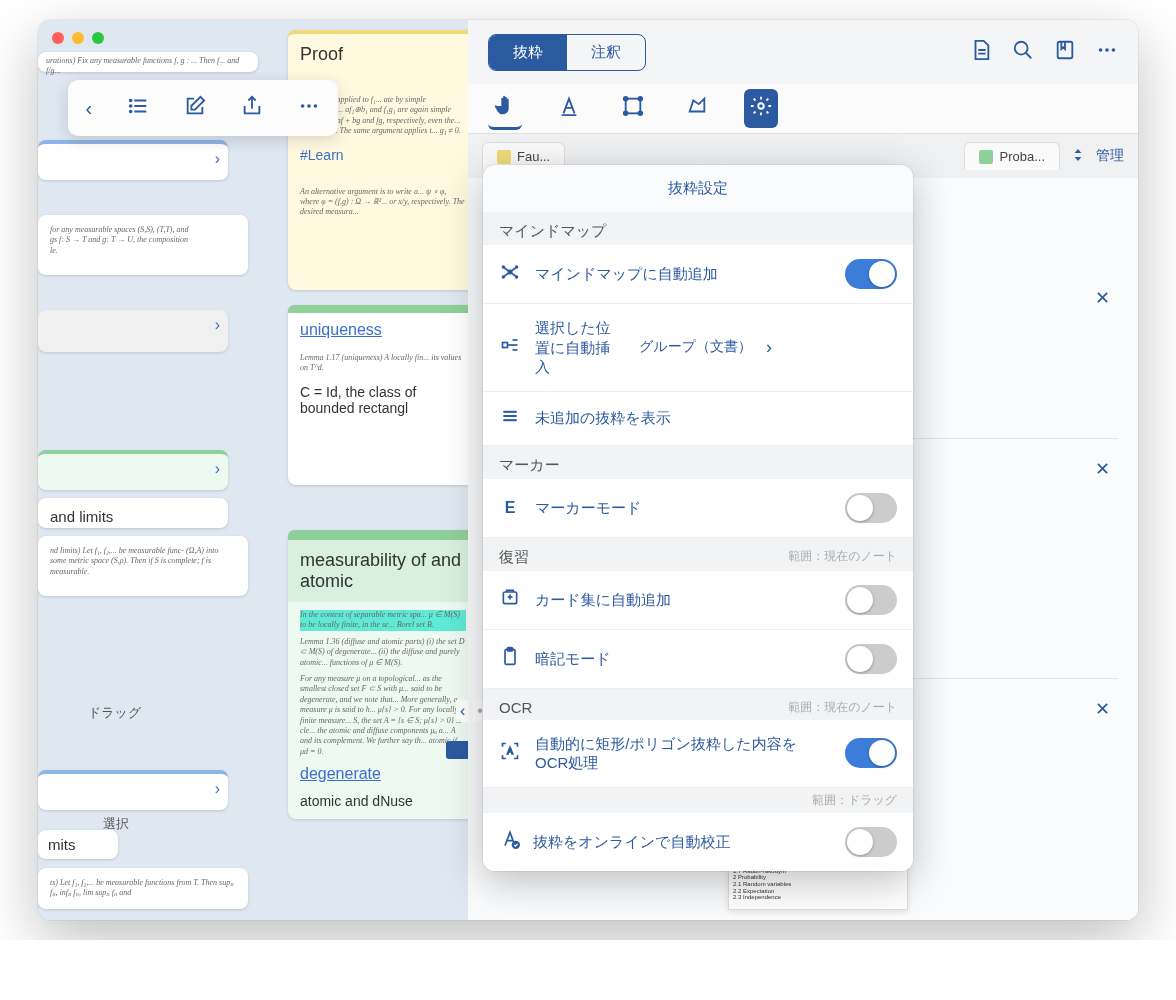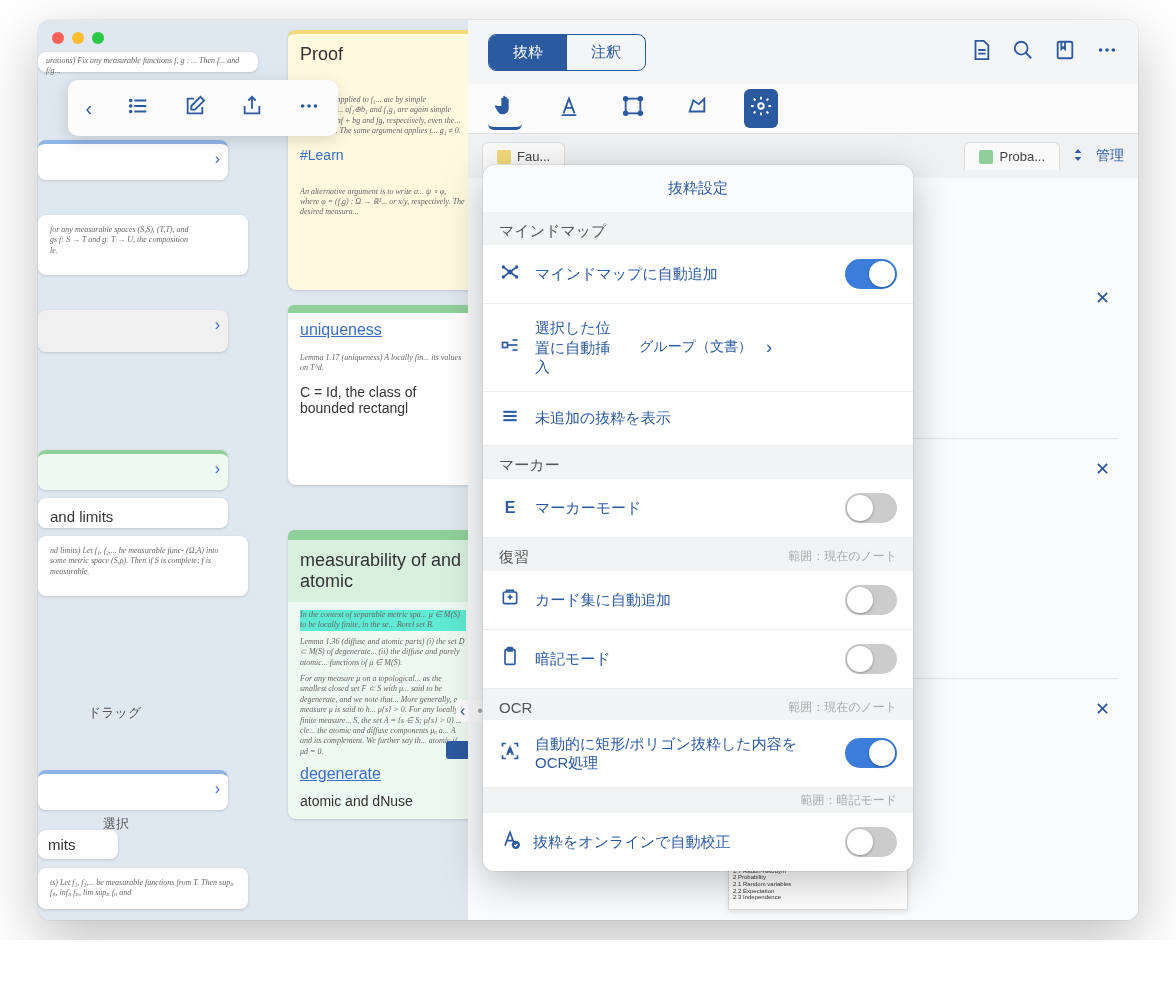--- a/index.html
+++ b/index.html
@@ -619,21 +619,21 @@
         <svg width="20" height="20" viewBox="0 0 24 24" fill="none" stroke="#2c5aa0" stroke-width="2">
             <path d="M3 7V3h4M21 7V3h-4M3 17v4h4M21 17v4h-4"></path>
             <text x="12" y="16" text-anchor="middle" font-size="10" fill="#2c5aa0" font-family="sans-serif">A</text>
           </svg>
       </span>
       <span class="label">自動的に矩形/ポリゴン抜粋した内容を OCR処理</span>
       <div class="toggle on"></div>
     </div>
     <div class="sec-header" style="padding-top:4px;">
       <span></span>
-      <span class="scope">範囲：暗記モード</span>
+      <span class="scope">範囲：ドラッグ</span>
     </div>
     <div class="setting-row" style="border-bottom:none;gap:12px;">
       <span class="ico">
         <svg width="20" height="20" viewBox="0 0 24 24" fill="none" stroke="#2c5aa0" stroke-width="2">
             <path d="M6 20L12 4l6 16M8 14h8"></path>
             <circle cx="19" cy="19" r="4" fill="#2c5aa0"></circle>
             <path d="M17 19l1.5 1.5L21 18" stroke="#fff" stroke-width="1.5"></path>
           </svg>
       </span>
       <span class="label">抜粋をオンラインで自動校正</span>

